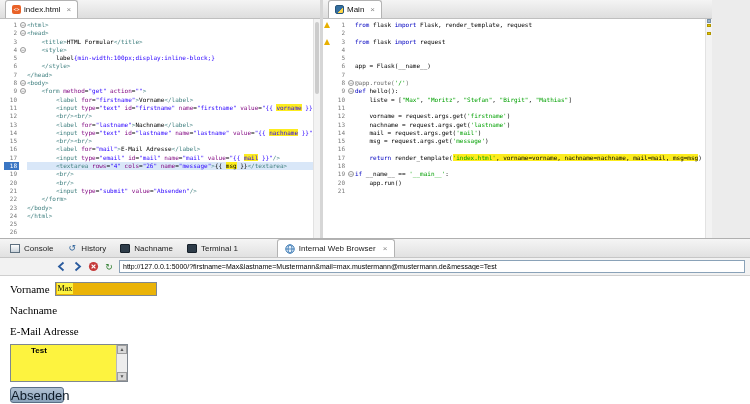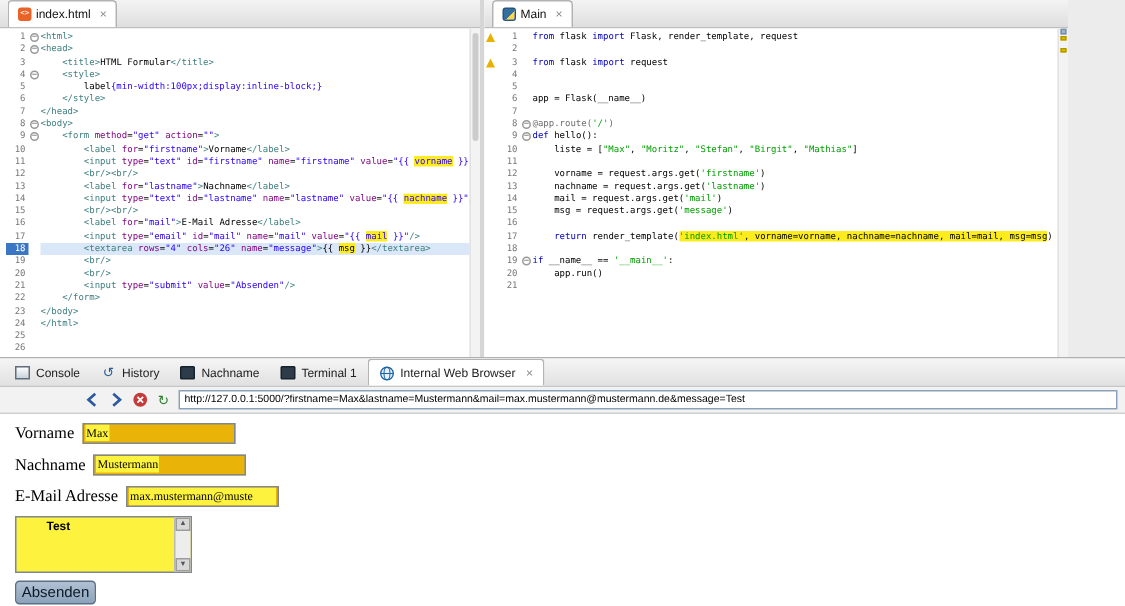--- a/index.html
+++ b/index.html
@@ -60,21 +60,21 @@
   .ruler { position: absolute; right: 0; top: 0; bottom: 0; width: 7px; background: #f3f3f3; border-left: 1px solid #e2e2e2; }
   .ov { position: absolute; left: 1px; width: 4px; height: 3px; background: #e6c400; border: 0.5px solid #b09600; }
   .ov.y1 { top: 5px; } .ov.y2 { top: 13px; }
   .ov.top { background: #9fb4c8; border-color: #7890a6; top: 0; height: 4px; }
 
   
   .bottom { height: 166px; display: flex; flex-direction: column; border-top: 1px solid #b0b0b0; background: #fff; }
   .btabs { height: 19px; background: linear-gradient(#f5f5f5,#e1e1e1); border-bottom: 1px solid #c6c6c6;
            display: flex; align-items: center; padding-left: 3px; }
   .btab { height: 18px; display: flex; align-items: center; gap: 4px; padding: 0 7px; font-size: 8px; color: #222; cursor: pointer; }
-  .btab.active { background: #fff; border: 1px solid #b3b3b3; border-bottom: none; border-radius: 3px 3px 0 0; }
+  .btab.active { background: #fff; border: 1px solid #b3b3b3; border-bottom: none; border-radius: 3px 3px 0 0; margin-left: 32px; }
   .picon { width: 10px; height: 10px; display: inline-flex; align-items: center; justify-content: center; flex: none; }
   .console-icon { }
   .console-icon::after { content: ""; width: 8px; height: 7px; background: linear-gradient(#fdfdfd,#c9d2da); border: 1px solid #5d6f7f; }
   .history-icon { color: #2a6099; font-size: 9px; line-height: 10px; }
   .terminal-icon::after { content: ""; width: 8px; height: 7px; background: #2e3c49; border: 1px solid #16202a; border-radius: 1px; }
 
   .btoolbar { height: 18px; display: flex; align-items: center; gap: 4px; padding: 0 5px 0 55px;
               background: #f2f2f2; border-bottom: 1px solid #cfcfcf; }
   .navbtn { width: 12px; height: 12px; display: inline-flex; align-items: center; justify-content: center; cursor: pointer; flex: none; }
   .refresh-glyph { color: #2d7d2d; font-size: 9px; }
@@ -92,21 +92,21 @@
 
   .ta { position: relative; width: 118px; height: 38px; border: 1px solid #7f8790; background: var(--autofill-yellow); }
   .tav { position: absolute; left: 20px; top: 1px; font-family: "Liberation Sans", sans-serif; font-size: 8px; font-weight: bold; }
   .tascroll { position: absolute; right: 0; top: 0; bottom: 0; width: 11px; background: #ededed; border-left: 1px solid #b9b9b9; }
   .arr { position: absolute; left: 0; width: 10px; height: 9px; background: #d8d8d8; border: 1px solid #9d9d9d;
          font-size: 5px; line-height: 7px; text-align: center; color: #555; top: 0; cursor: pointer; }
   .arr.down { top: auto; bottom: 0; }
 
   .submit { margin-top: 5px; display: block; width: 54px; height: 16px; border: 1px solid #5a6f85; border-radius: 3px;
             background: linear-gradient(#b0c1d3,#8ba3bb); font-family: "Liberation Sans", sans-serif;
-            font-size: 10px; color: #0d1a27; cursor: pointer; }
+            font-size: 13px; color: #0d1a27; cursor: pointer; }
 </style>
 </head>
 <body>
 
 <div class="app">
 
   <div class="editors">
 
     <div class="pane left">
       <div class="tabbar">
@@ -251,29 +251,23 @@
     <div class="bcontent">
       <div id="form-rows">
           <div class="frow">
             <span class="flabel">Vorname</span>
             <span class="tin">
               <span class="v">Max</span>
             </span>
           </div>
           <div class="frow">
             <span class="flabel">Nachname</span>
-            <span class="tin">
-              <span class="v">Mustermann</span>
-            </span>
           </div>
           <div class="frow">
             <span class="flabel">E-Mail Adresse</span>
-            <span class="tin fullv">
-              <span class="v">max.mustermann@muste</span>
-            </span>
           </div>
         </div>
       <div class="ta">
         <span class="tav">Test</span>
         <div class="tascroll">
           <span class="arr">▲</span>
           <span class="arr down">▼</span>
         </div>
       </div>
       <button class="submit">Absenden</button>

